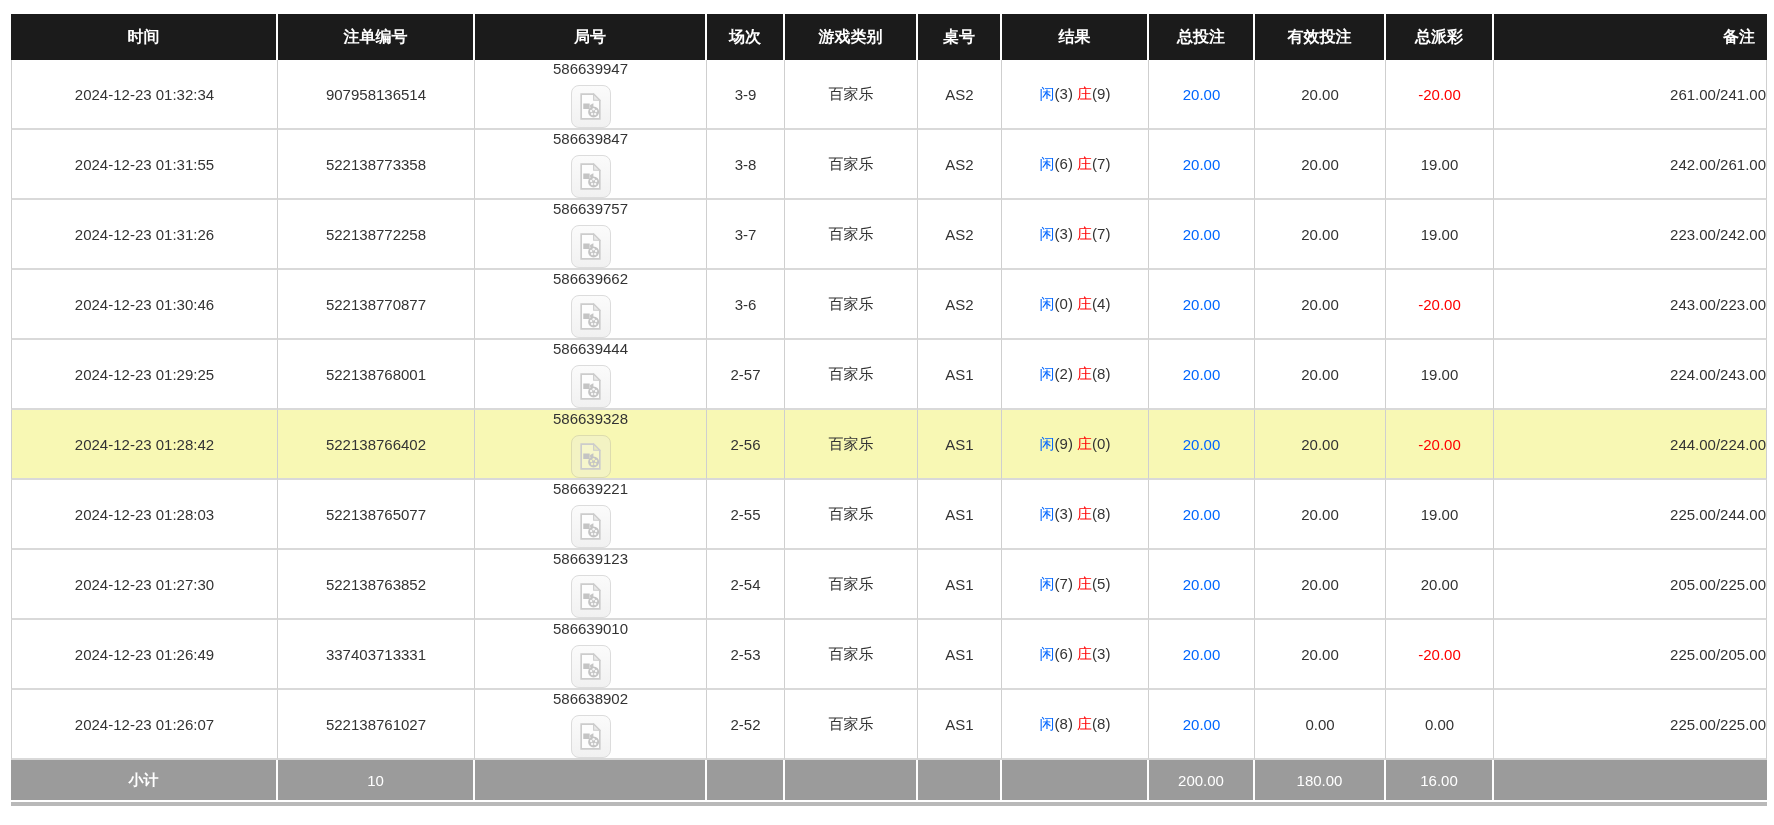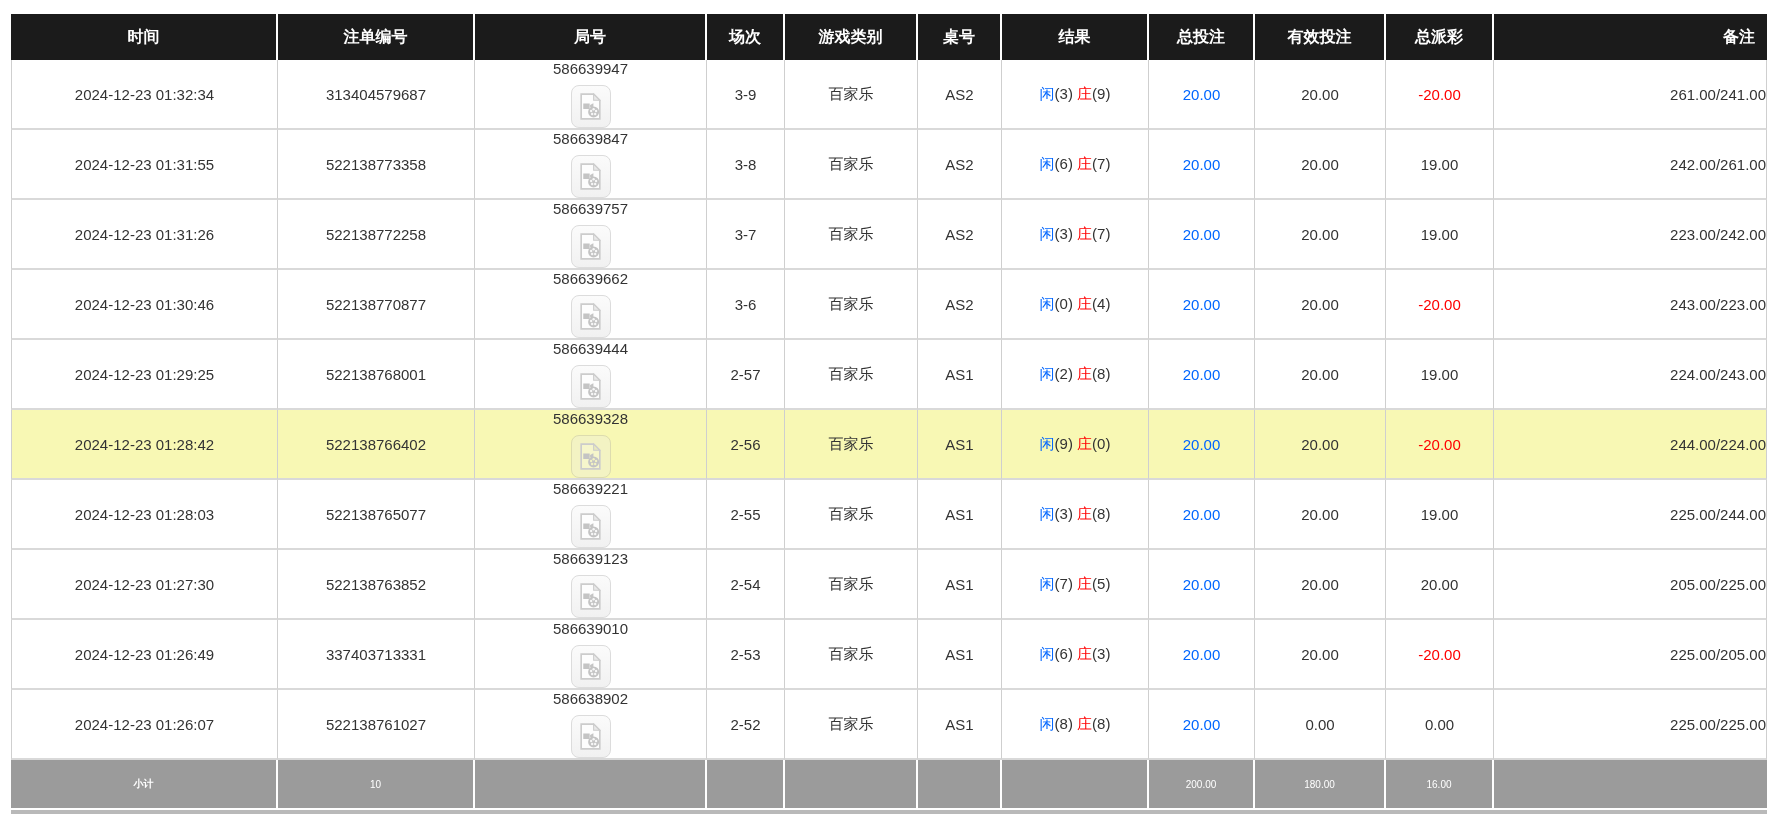--- a/index.html
+++ b/index.html
@@ -41,22 +41,22 @@
   }
   tr.highlight .video-btn{background:#f3f3c3;border-color:#dddcae;}
   .icon-page{fill:#fdfdfd;stroke:#cccccc;}
   tr.highlight .icon-page{fill:#f6f6cc;}
   .icon-fold{fill:#e9e9e9;stroke:#cccccc;}
   tr.highlight .icon-fold{fill:#e9e9bd;}
   .icon-glyph{fill:#c4c4c4;}
   .hole{fill:#f7f7f7;}
   tr.highlight .hole{fill:#f3f3c3;}
   tr.summary td{
-    background:var(--summary-bg,#9b9b9b);color:#ffffff;font-size:10px;text-align:center;
-    vertical-align:middle;height:50px;box-sizing:border-box;
+    background:var(--summary-bg,#9b9b9b);color:#ffffff;font-size:15px;text-align:center;
+    vertical-align:middle;height:42px;box-sizing:border-box;
     border-right:2px solid #ffffff;border-bottom:2px solid #ffffff;padding:0;
   }
   tr.summary td:first-child{border-left:none;}
   tr.summary td:last-child{border-right:none;}
   tr.summary.last td{border-bottom:none;}
   tr.summary td.sum-label{font-weight:bold;}
 </style>
 </head>
 <body>
 
@@ -86,21 +86,21 @@
           <th>结果</th>
           <th>总投注</th>
           <th>有效投注</th>
           <th>总派彩</th>
           <th class="remark-col">备注</th>
         </tr>
       </thead>
     <tbody>
         <tr>
           <td>2024-12-23 01:32:34</td>
-          <td>313404579687</td>
+          <td>907958136514</td>
           <td><span class="round-wrap">
               <span>586639947</span>
               <button class="video-btn">
                 <span style="display: inline-flex;">
                   <svg viewBox="0 0 26 28" width="27" height="29" aria-hidden="true">
                     <path class="icon-page" d="M4 2 h12 l6 6 v18 H4 z" stroke-width="1.6"></path>
                     <path class="icon-fold" d="M16 2 l6 6 h-6 z" stroke-width="1"></path>
                     <path class="icon-glyph" d="M6 11 h6.2 v5.4 H6 z M12.6 12.6 l3.2 -1.7 v5.6 l-3.2 -1.7 z"></path>
                     <circle class="icon-glyph" cx="16" cy="19.2" r="5.3"></circle>
                     <circle class="hole" cx="16" cy="16.6" r="1.15"></circle>

